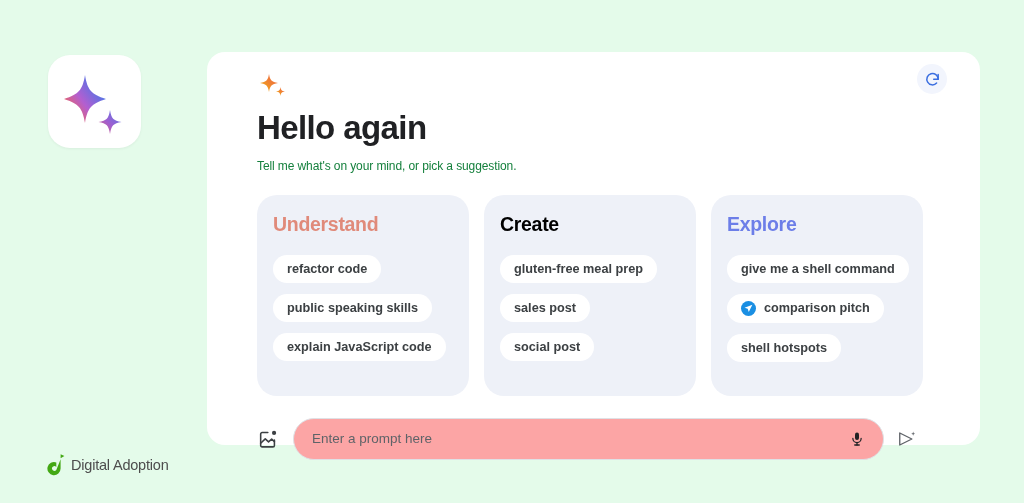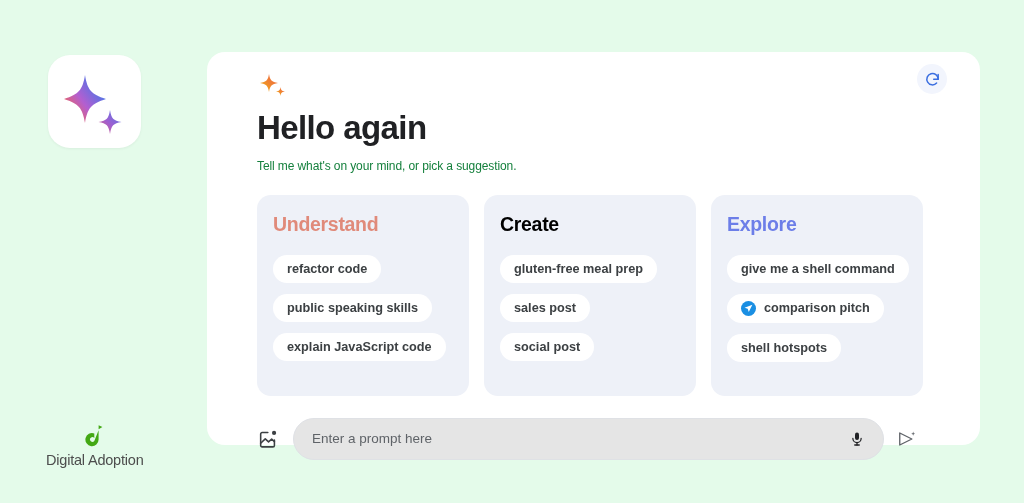--- a/index.html
+++ b/index.html
@@ -65,21 +65,21 @@
   }
 
   
   .cards {
     display: flex;
     gap: 15px;
     margin-top: 22px;
   }
   .card {
     background: #eef1f8;
-    border-radius: 14px;
+    border-radius: 20px;
     width: 212px;
     padding: 18px 16px 20px 16px;
     min-height: 201px;
   }
   .card-title {
     font-size: 19.5px;
     font-weight: bold;
     letter-spacing: -0.3px;
     margin-bottom: 19px;
   }
@@ -124,21 +124,21 @@
   .add-img-btn svg { width: 22px; height: 22px; display: block; }
 
   .prompt-field {
     flex: 1;
     height: 42px;
     border: 1px solid #dfe1e5;
     border-radius: 21px;
     display: flex;
     align-items: center;
     padding: 0 14px 0 18px;
-    background: #e5e5e5;
+    background: #fca5a5;
   }
   .prompt-input {
     flex: 1;
     border: none;
     outline: none;
     font-size: 13.5px;
     color: #5f6368;
     background: transparent;
     font-family: "Liberation Sans", sans-serif;
   }
@@ -150,25 +150,24 @@
   .mic-btn svg { width: 16px; height: 22px; display: block; }
   .send-btn {
     background: none; border: none; padding: 0; cursor: pointer;
     width: 22px; height: 22px; flex: 0 0 auto;
   }
   .send-btn svg { width: 20px; height: 20px; display: block; }
 
   
   .brand {
     position: absolute;
-    left: 46px; bottom: 35px;
+    left: 46px; bottom: 26px;
     display: flex;
     align-items: center;
     gap: 4px;
-    flex-direction: column;
   }
   .brand-mark { width: 21px; height: 24px; display:block; }
   .brand-text {
     font-size: 14.5px;
     color: #4d4d4d;
     letter-spacing: -0.2px;
   }
 </style>
 </head>
 <body>

